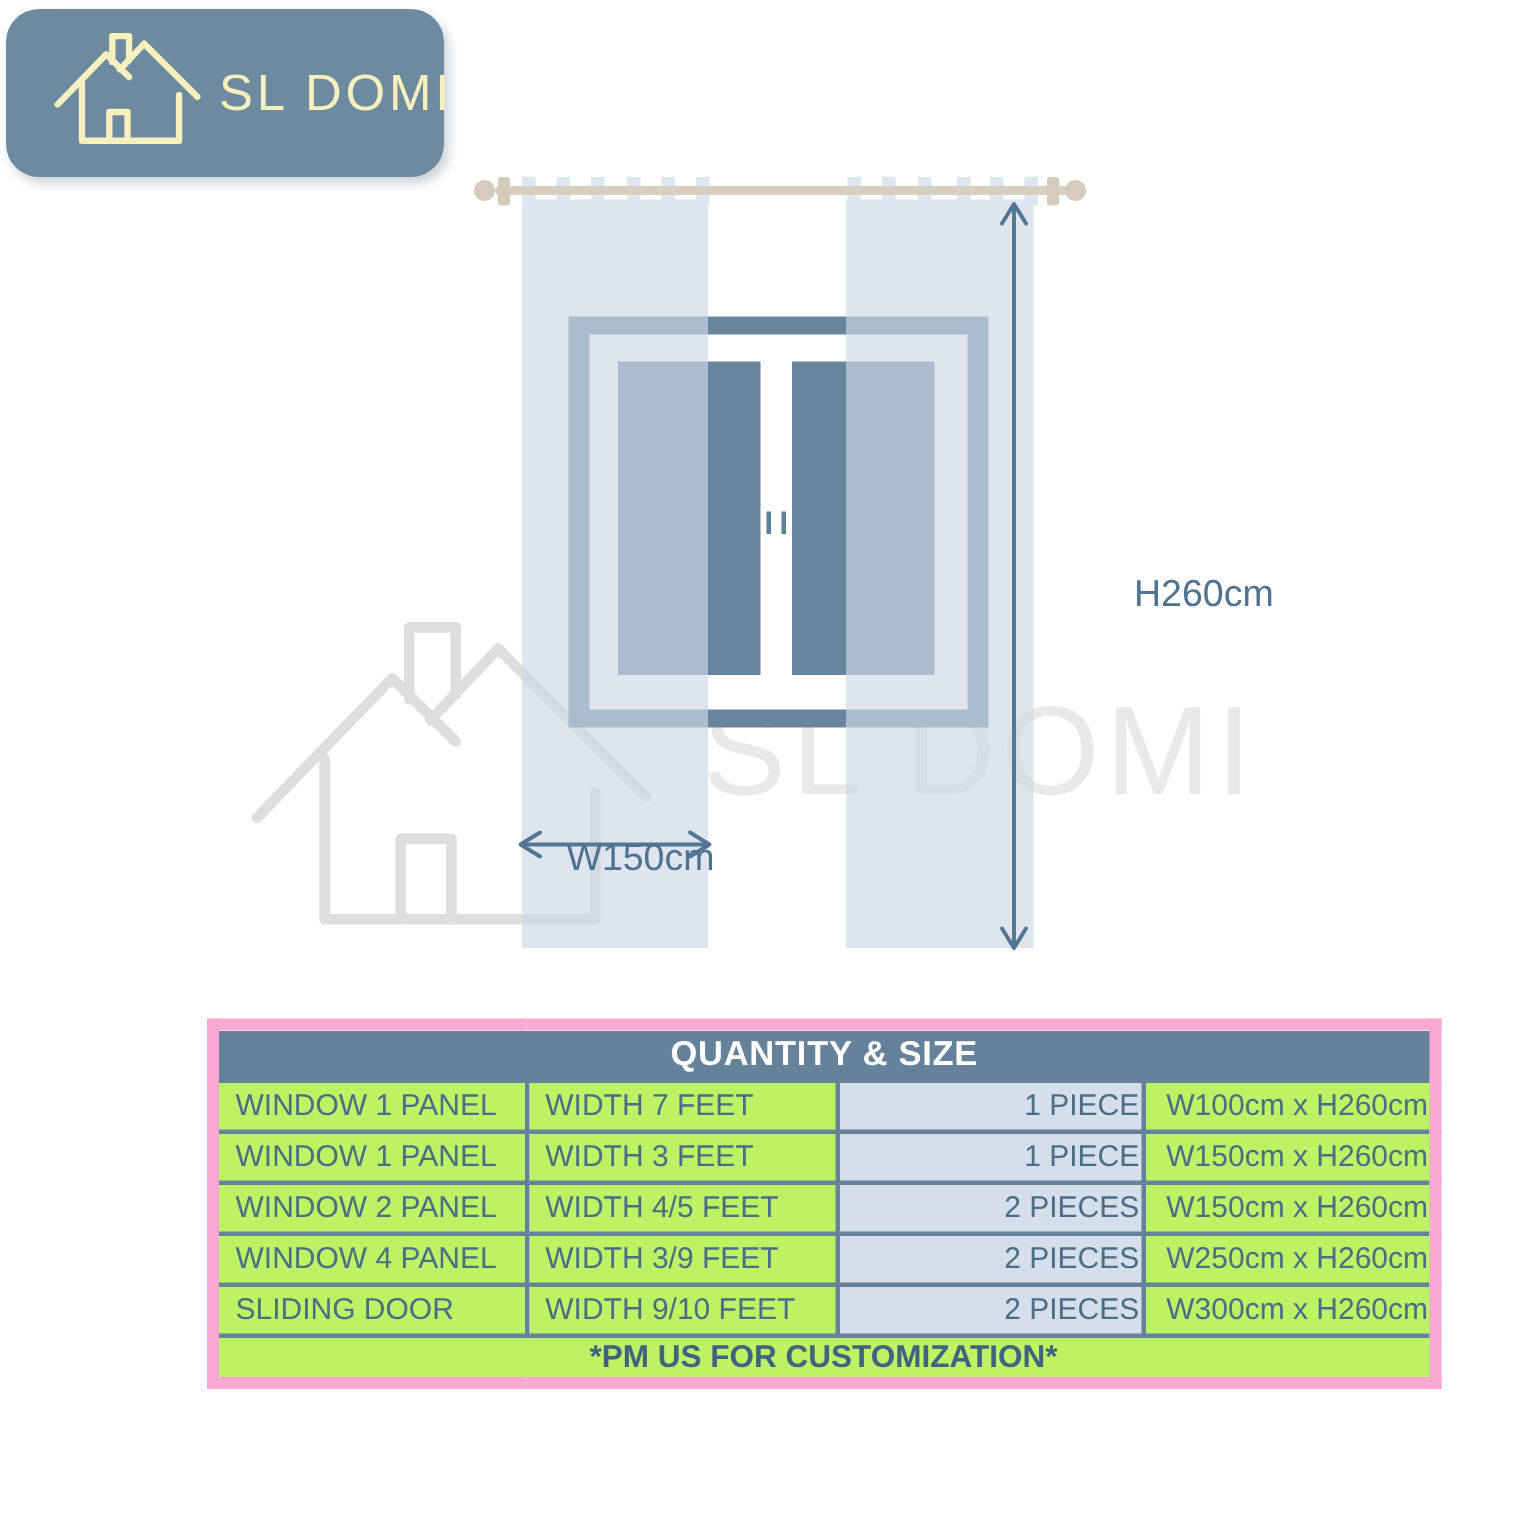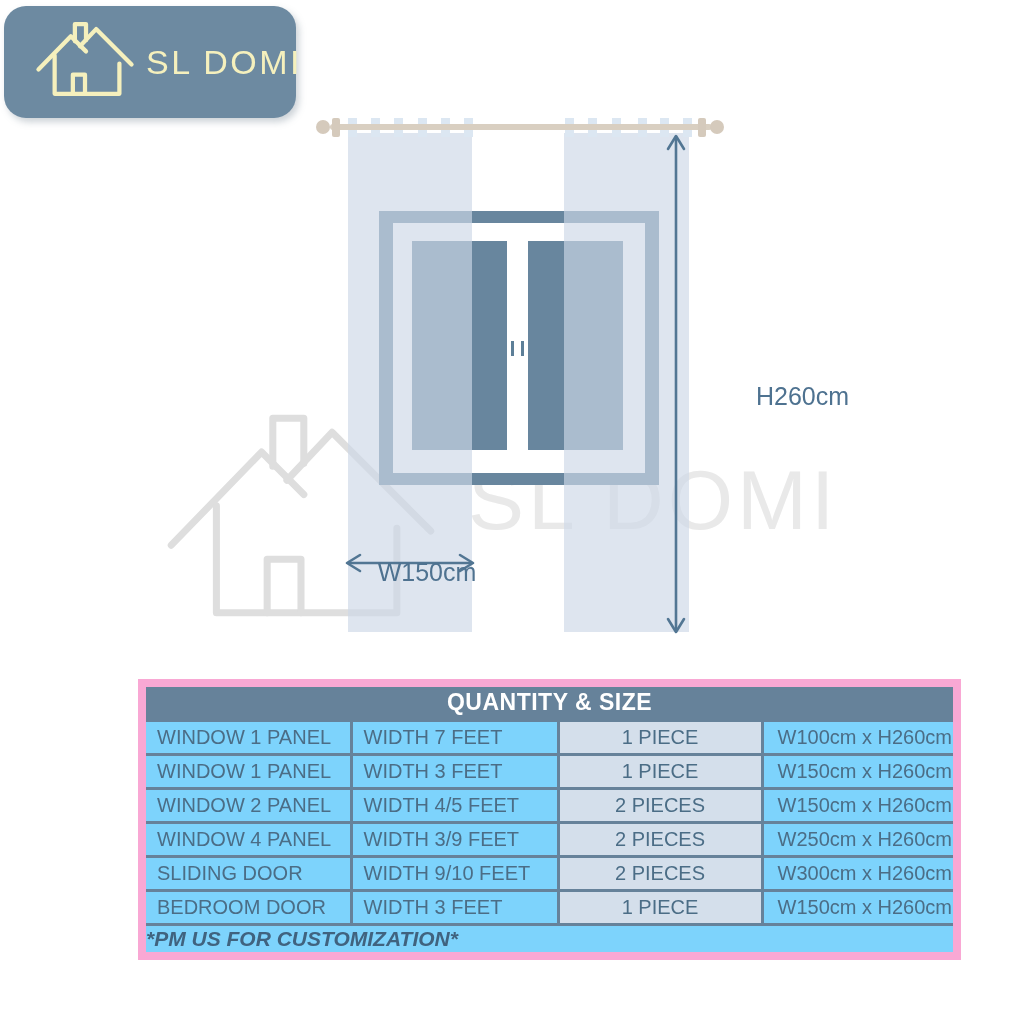--- a/index.html
+++ b/index.html
@@ -48,25 +48,25 @@
   .w-label{left:364px;top:525px;width:126px;text-align:center;margin-top:33px;}
 
   
   .size-table{left:103px;top:679px;width:815px;border-collapse:collapse;table-layout:fixed;
               border:8px solid #f9a8d4;margin-left:35px;}
   .size-table th, .size-table td{border:3px solid #66829a;overflow:hidden;white-space:nowrap;}
   .size-table thead tr{height:37px;}
   .size-table tbody tr{height:34px;}
   .size-table tfoot tr{height:29px;}
   .tbl-title{background:#66829a;color:#ffffff;font-weight:bold;font-size:23px;letter-spacing:0.5px;text-align:center;}
-  .size-table td{color:#4b6d86;font-size:20px;background:#7dd3fc;}
+  .size-table td{color:#4b6d86;font-size:20px;background:#bef264;}
   .size-table td.c0, .size-table td.c1{text-align:left;padding-left:11px;}
-  .size-table td.c2{text-align:center;background:#d4dfeb;}
+  .size-table td.c2{text-align:right;background:#d4dfeb;}
   .size-table td.c3{text-align:right;}
-  .tbl-footer{text-align:left;font-weight:bold;color:#40637f !important;font-size:21px !important;padding-left:0 !important;font-style:italic;}
+  .tbl-footer{text-align:center;font-weight:bold;color:#40637f !important;font-size:21px !important;padding-left:0 !important;}
 </style>
 </head>
 <body>
 
 <div class="canvas">
 
   <svg class="abs wm-house" viewBox="0 0 100 85" fill="none" stroke="#dedede" stroke-width="2.5" stroke-linecap="round" stroke-linejoin="round">
     <path d="M4,50 L36,17 L51,32"></path>
     <path d="M40,22 L40,5 L51,5 L51,21"></path>
     <path d="M45,27 L61,10 L96,45"></path>
@@ -165,26 +165,20 @@
           <td class="c1">WIDTH 3/9 FEET</td>
           <td class="c2">2 PIECES</td>
           <td class="c3">W250cm x H260cm</td>
         </tr>
         <tr>
           <td class="c0">SLIDING DOOR</td>
           <td class="c1">WIDTH 9/10 FEET</td>
           <td class="c2">2 PIECES</td>
           <td class="c3">W300cm x H260cm</td>
         </tr>
-        <tr>
-          <td class="c0">BEDROOM DOOR</td>
-          <td class="c1">WIDTH 3 FEET</td>
-          <td class="c2">1 PIECE</td>
-          <td class="c3">W150cm x H260cm</td>
-        </tr>
       </tbody>
     <tfoot>
       <tr>
         <td class="tbl-footer" colspan="4">*PM US FOR CUSTOMIZATION*</td>
       </tr>
     </tfoot>
   </table>
 
 </div>
 

